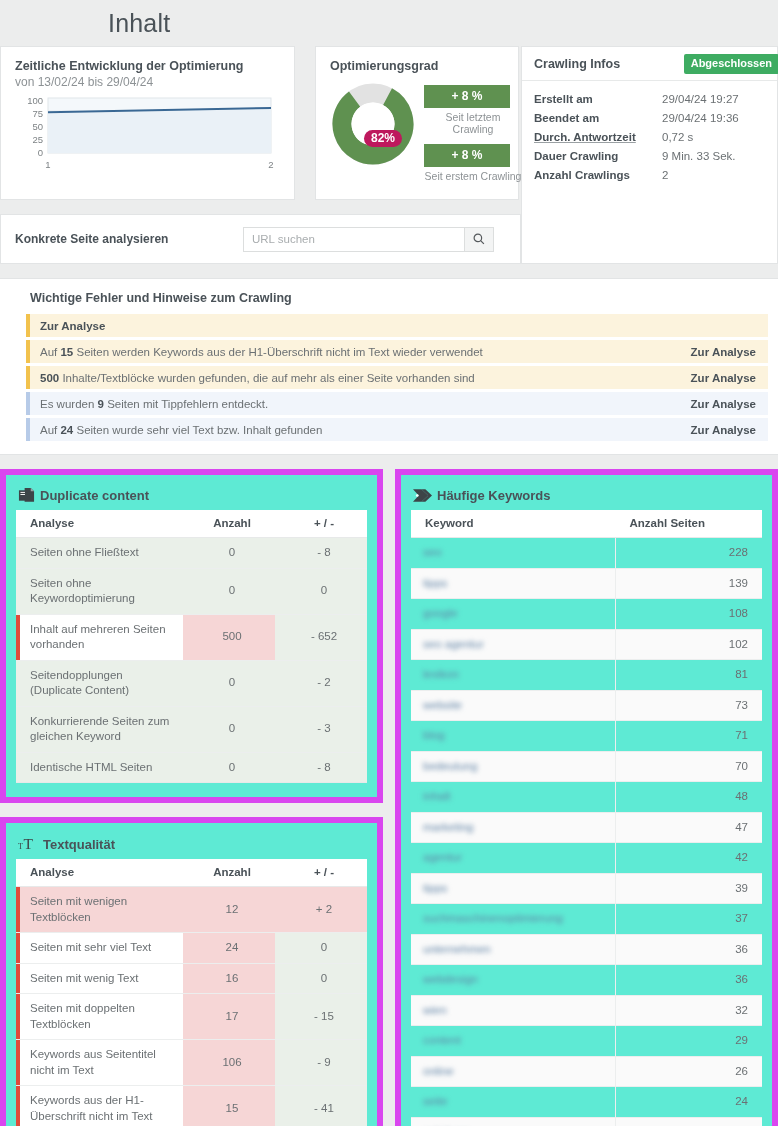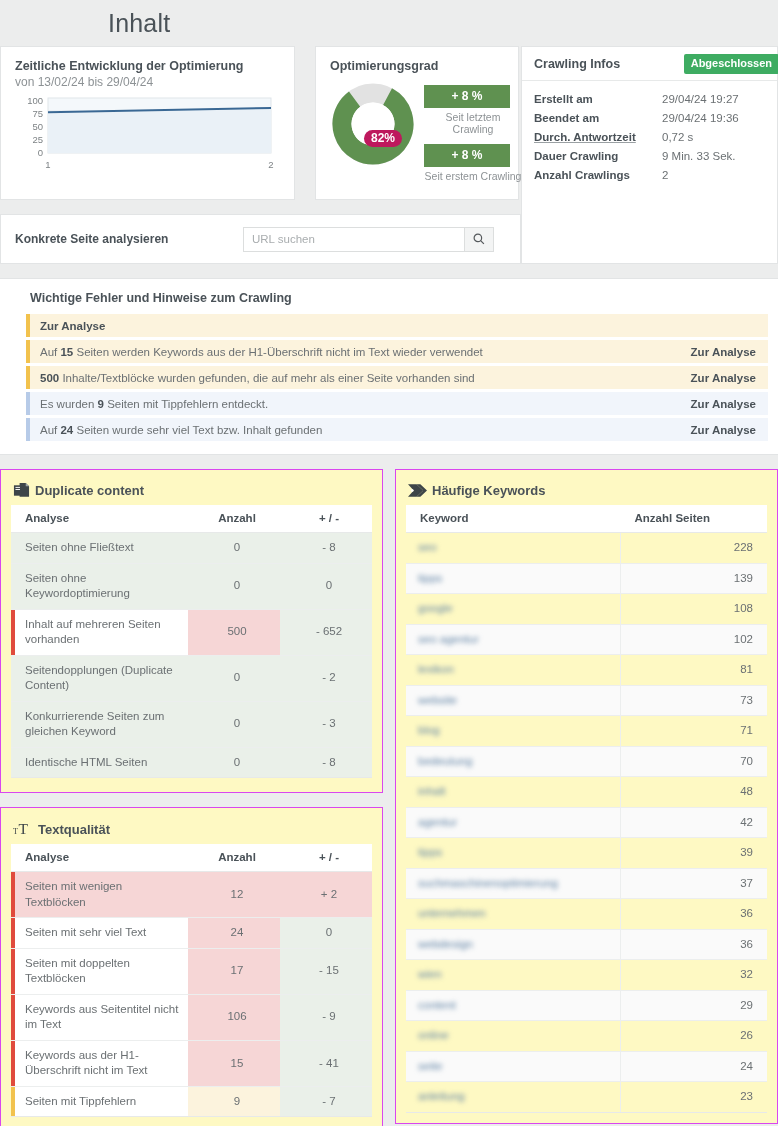--- a/index.html
+++ b/index.html
@@ -229,22 +229,22 @@
     white-space: nowrap;
     cursor: pointer;
   }
 
   
   .bottom-row { display: flex; margin-top: 14px; }
   .bottom-left { width: 383px; }
   .bottom-right { width: 383px; margin-left: 12px; }
 
   .panel {
-    background: #fef9c3;
-    border: 1px solid #d946ef;
+    background: #5eead4;
+    border: 6px solid #d946ef;
     box-sizing: border-box;
     padding: 10px 10px 14px 10px;
   }
   .panel-head {
     display: flex;
     align-items: center;
     gap: 5px;
     margin: 2px 0 6px 2px;
   }
   .panel-head-title {
@@ -527,20 +527,25 @@
                 <td class="label c-red"><span class="bar bar-red"></span>Seiten mit wenigen Textblöcken</td>
                 <td class="num c-red">12</td>
                 <td class="num c-red">+ 2</td>
               </tr>
               <tr>
                 <td class="label c-white"><span class="bar bar-red"></span>Seiten mit sehr viel Text</td>
                 <td class="num c-red">24</td>
                 <td class="num c-green">0</td>
               </tr>
               <tr>
+                <td class="label c-white"><span class="bar bar-red"></span>Seiten mit wenig Text</td>
+                <td class="num c-red">16</td>
+                <td class="num c-green">0</td>
+              </tr>
+              <tr>
                 <td class="label c-white"><span class="bar bar-red"></span>Seiten mit doppelten Textblöcken</td>
                 <td class="num c-red">17</td>
                 <td class="num c-green">- 15</td>
               </tr>
               <tr>
                 <td class="label c-white"><span class="bar bar-red"></span>Keywords aus Seitentitel nicht im Text</td>
                 <td class="num c-red">106</td>
                 <td class="num c-green">- 9</td>
               </tr>
               <tr>
@@ -606,20 +611,24 @@
               </tr>
               <tr>
                 <td class="kw"><span class="kw-blur">bedeutung</span></td>
                 <td class="cnt">70</td>
               </tr>
               <tr>
                 <td class="kw"><span class="kw-blur">inhalt</span></td>
                 <td class="cnt">48</td>
               </tr>
               <tr>
+                <td class="kw"><span class="kw-blur">marketing</span></td>
+                <td class="cnt">47</td>
+              </tr>
+              <tr>
                 <td class="kw"><span class="kw-blur">agentur</span></td>
                 <td class="cnt">42</td>
               </tr>
               <tr>
                 <td class="kw"><span class="kw-blur">tipps</span></td>
                 <td class="cnt">39</td>
               </tr>
               <tr>
                 <td class="kw"><span class="kw-blur">suchmaschinenoptimierung</span></td>
                 <td class="cnt">37</td>

